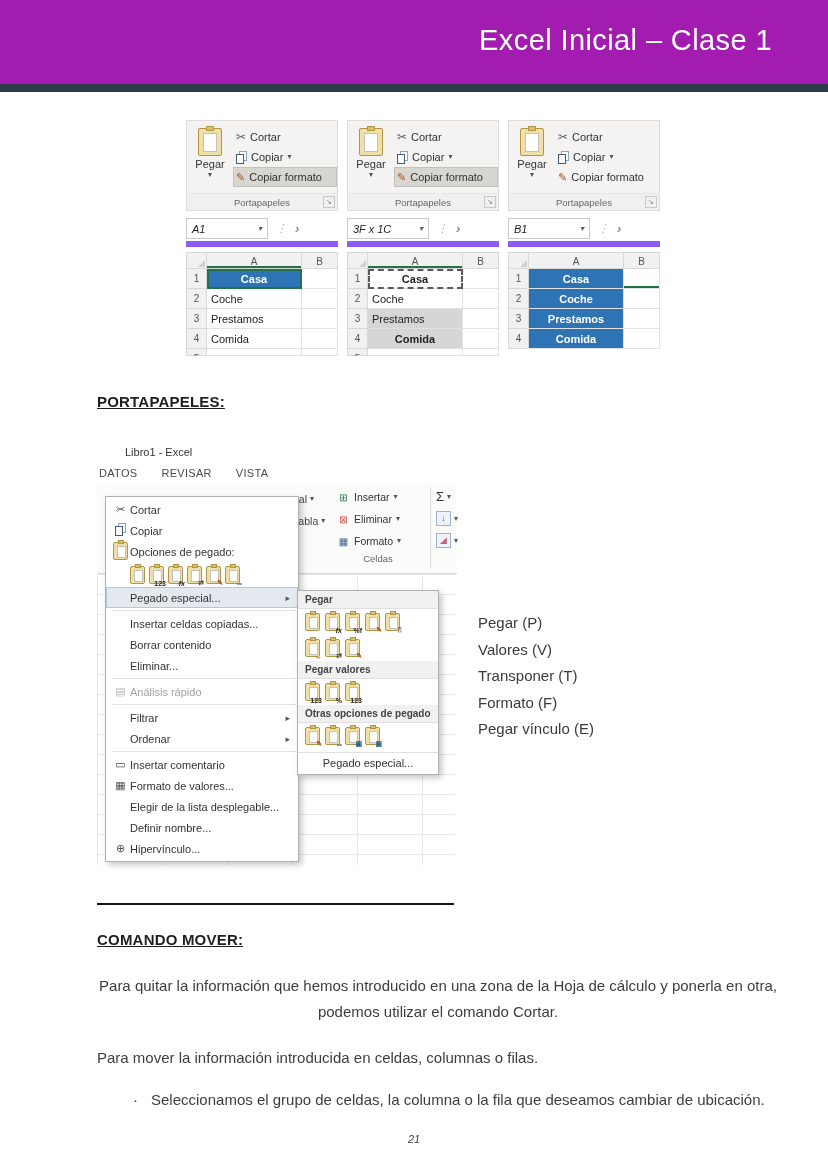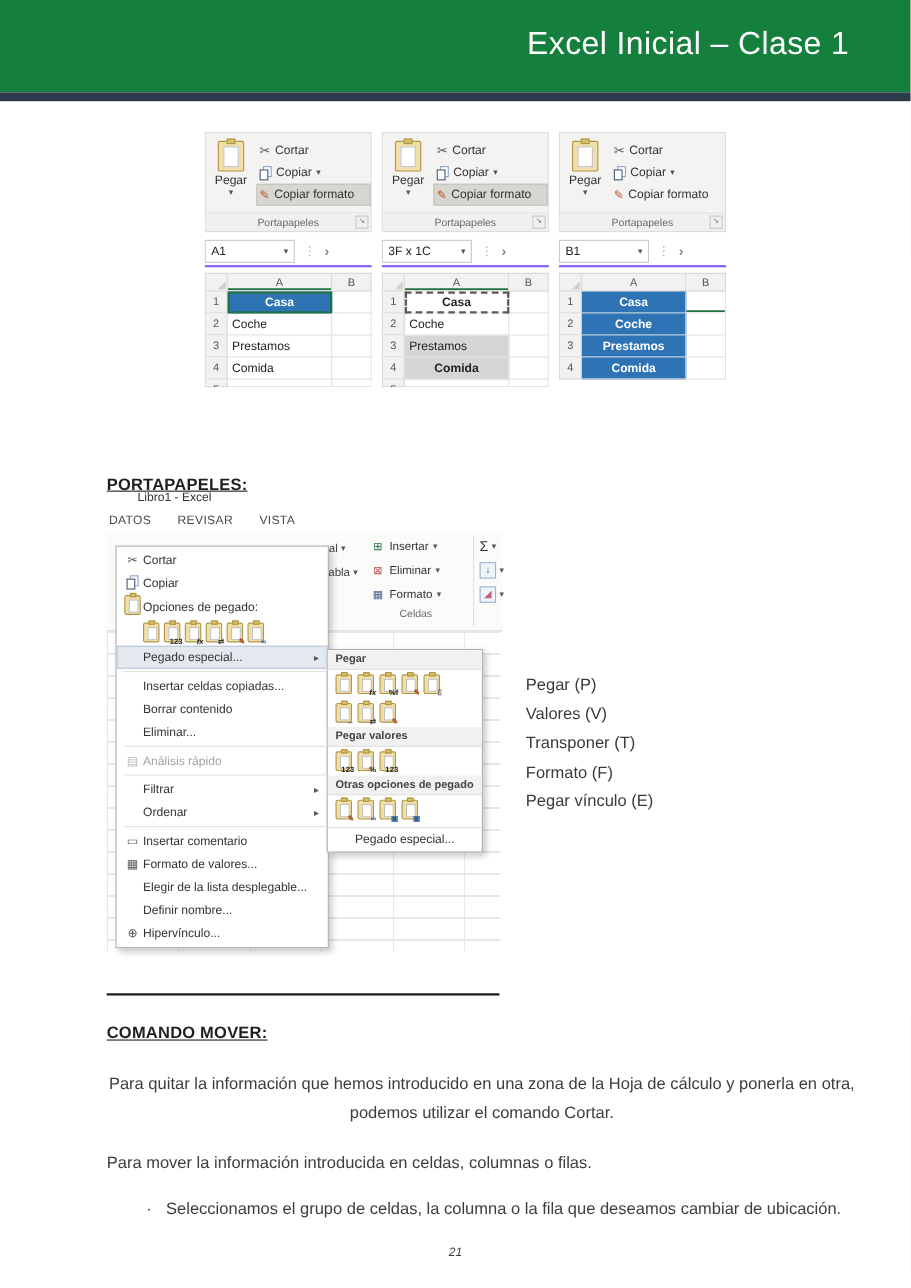--- a/index.html
+++ b/index.html
@@ -1,41 +1,41 @@
 <!DOCTYPE html>
 <html><head>
 <meta charset="utf-8">
 <style>
   html,body{margin:0;padding:0;background:#e9e9e9;}
   .page{position:relative;width:828px;height:1171px;background:#ffffff;margin:0 auto;
         font-family:"Liberation Sans",sans-serif;overflow:hidden;}
 
   
-  .hdr{position:absolute;top:0;left:0;right:0;height:84px;background:#15803d;text-align:center;}
+  .hdr{position:absolute;top:0;left:0;right:0;height:84px;background:#a21caf;text-align:center;}
   .hdr-title{position:absolute;top:24px;right:56px;color:#ffffff;font-size:29px;font-weight:400;letter-spacing:.4px;}
   .hdr-band{position:absolute;top:84px;left:0;right:0;height:8px;background:#2c3a49;}
 
   
   .panels{position:absolute;top:120px;left:186px;display:flex;gap:9px;}
   .xl-panel{width:152px;height:246px;position:relative;background:#fff;overflow:hidden;}
   .ribwrap{border:1px solid #dcdcdc;background:#f4f3f1;}
   .xrib{height:72px;display:flex;}
   .pegar{width:46px;display:flex;flex-direction:column;align-items:center;padding-top:7px;gap:2px;cursor:default;}
   .pegar .plbl{font-size:11px;color:#333;}
   .dd{font-size:8px;color:#555;line-height:6px;}
   .cmds{flex:1;display:flex;flex-direction:column;padding-top:6px;}
   .cmd{display:flex;align-items:center;gap:4px;height:20px;padding:0 3px;font-size:11px;color:#333;white-space:nowrap;}
   .mic-sc{font-size:12px;color:#555;}
   .brush{font-size:11px;color:#b4531f;}
   .p0 .cmd-cf,.p1 .cmd-cf{background:#d8d6d1;outline:1px solid #c4c2bc;outline-offset:-1px;}
   .grpbar{height:16px;display:flex;align-items:center;justify-content:center;position:relative;
           font-size:9.5px;color:#666;border-top:1px solid #e6e6e6;background:#f1f0ee;}
   .launcher{position:absolute;right:2px;bottom:2px;width:10px;height:10px;border:1px solid #c9c9c9;
             font-size:7px;line-height:9px;text-align:center;color:#777;}
-  .namerow{margin-top:5px;height:25px;display:flex;align-items:center;border-bottom:2px solid #8b5cf6;}
+  .namerow{margin-top:5px;height:25px;display:flex;align-items:center;border-bottom:6px solid #8b5cf6;font-style:italic;}
   .namebox{width:70px;height:19px;border:1px solid #c8c8c8;display:flex;align-items:center;
            justify-content:space-between;padding:0 5px;font-size:11px;color:#222;background:#fff;}
   .nsep{color:#aaa;font-size:11px;margin:0 8px;}
   .nchev{color:#888;font-size:13px;font-weight:700;}
   .xgrid{margin-top:5px;}
   .ghr{display:flex;height:17px;line-height:17px;}
   .corner{width:21px;background:#f1f1f1;border:1px solid #d8d8d8;position:relative;box-sizing:border-box;}
   .corner::after{content:"";position:absolute;right:1px;bottom:1px;border-left:7px solid transparent;border-bottom:7px solid #cfcfcf;}
   .chd{background:#f1f1f1;border:1px solid #d8d8d8;border-left:none;text-align:center;
        font-size:10px;color:#555;box-sizing:border-box;}
@@ -78,21 +78,21 @@
   .twid::before{content:"\2194";color:#444;}
   .ttr::before{content:"\21C4";color:#444;}
 
   .ic-copy{position:relative;width:11px;height:13px;display:inline-block;flex:none;}
   .ic-copy::before{content:"";position:absolute;left:3px;top:0;width:6px;height:8px;border:1px solid #8aa3c6;background:#fff;}
   .ic-copy::after{content:"";position:absolute;left:0;top:3px;width:6px;height:8px;border:1px solid #44597a;background:#fff;}
 
   
   .dochead{position:absolute;left:97px;font-size:15px;font-weight:700;color:#1f1f1f;
            text-decoration:underline;letter-spacing:.2px;}
-  .head1{top:393px;margin-top:39px;}
+  .head1{top:393px;}
   .head2{top:931px;}
   .rule{position:absolute;left:97px;top:903px;width:357px;height:2px;background:#151515;}
   .para{position:absolute;left:97px;width:682px;font-size:15px;color:#3d3d3d;line-height:25.5px;}
   .para1{top:973px;text-align:center;}
   .para2{top:1045px;}
   .bullet{position:absolute;left:133px;top:1091px;width:662px;font-size:15px;color:#3d3d3d;display:flex;gap:13px;}
   .pagenum{position:absolute;left:0;right:0;top:1133px;text-align:center;font-size:11px;color:#3d3d3d;font-style:italic;}
 
   
   .figure{position:absolute;left:97px;top:440px;width:360px;height:430px;}

